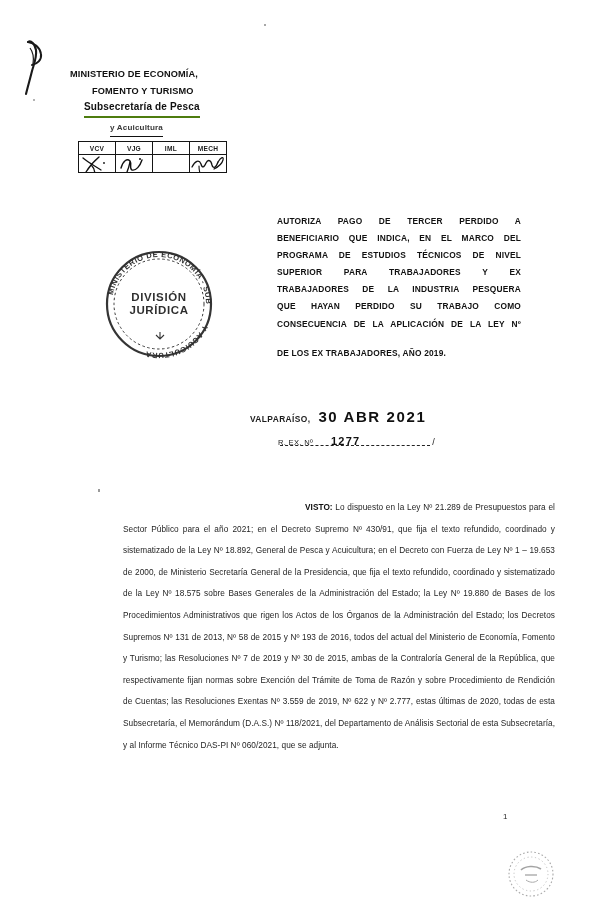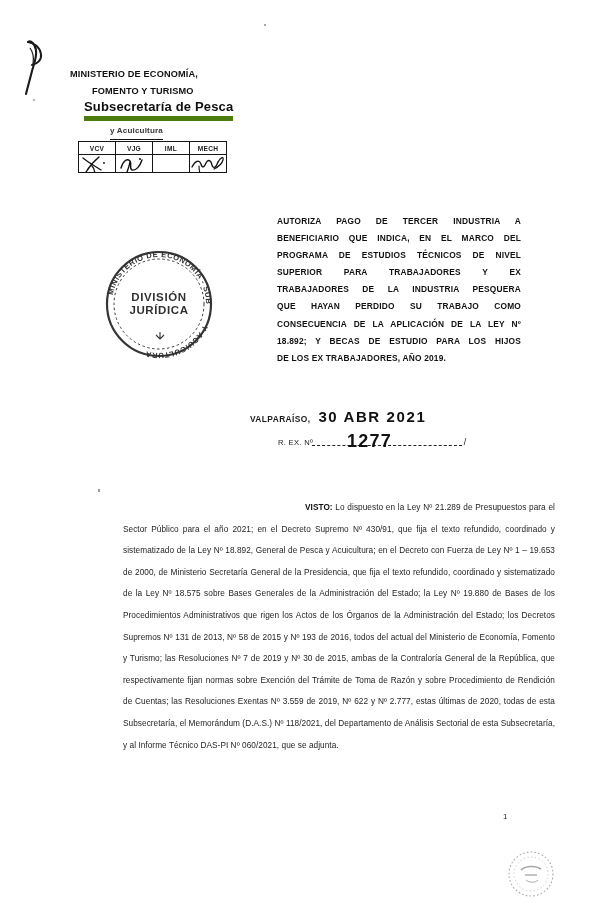--- a/index.html
+++ b/index.html
@@ -40,23 +40,23 @@
     font-size: 9.2px;
     line-height: 16.5px;
     letter-spacing: 0.15px;
     color: #101010;
   }
   #ministry-header .l1 { display:block; text-align:left; }
   #ministry-header .l2 { display:block; text-align:left; padding-left:22px; }
   #ministry-header .l3 {
     display:inline-block;
     margin-left: 14px;
-    border-bottom: 5px solid #4d7c0f;
+    border-bottom: 2px solid #4d7c0f;
     padding-bottom: 0px;
-    font-size: 13px;
+    font-size: 10px;
   }
   #ministry-header .l4wrap { display:block; padding-left: 40px; margin-top:1px;}
   #ministry-header .l4 {
     display:inline-block;
     border-bottom: 1px solid #111;
     font-size: 8.1px;
     font-weight: bold;
     color: #3a3a3a;
   }
 
@@ -108,21 +108,21 @@
     top: 213px;
     width: 244px;
     font-size: 8.35px;
     font-weight: bold;
     line-height: 17.1px;
     text-align: justify;
     text-align-last: justify;
     letter-spacing: 0.2px;
     color: #111;
   }
-  #subject-block .lastline { text-align-last: left; }
+  #subject-block .lastline { text-align-last: left; margin-top: 12px; }
 
   
   #issue-block {
     position: absolute;
     left: 250px;
     top: 408px;
     width: 300px;
   }
   #place-date {
     font-size: 8.4px;
@@ -146,25 +146,25 @@
     white-space: nowrap;
   }
   #res-label {
     font-size: 7.6px;
     letter-spacing: 0.3px;
     color: #1c1c1c;
     padding-bottom: 1px;
   }
   #res-number {
     font-weight: bold;
-    font-size: 18px;
+    font-size: 11px;
     letter-spacing: 1.2px;
     line-height: 13px;
     color: #111;
-    margin-left: 34px;
+    margin-left: 18px;
     margin-right: 6px;
     position: relative;
     z-index: 2;
   }
   #res-rule {
     flex: 1;
     border-bottom: 1.4px dashed #222;
     margin-bottom: 2px;
     margin-left: -86px;
     height: 1px;
@@ -296,28 +296,27 @@
       <text font-family="'Liberation Sans', sans-serif" font-size="7.6" font-weight="bold" fill="#121212" letter-spacing="0.55">
         <textPath href="#sealArcBot" startOffset="14%">Y ACUICULTURA</textPath>
       </text>
       <text x="61" y="58" text-anchor="middle" font-family="'Liberation Sans', sans-serif" font-size="11.5" font-weight="bold" fill="#121212" letter-spacing="0.6">DIVISIÓN</text>
       <text x="61" y="71" text-anchor="middle" font-family="'Liberation Sans', sans-serif" font-size="11.5" font-weight="bold" fill="#121212" letter-spacing="0.6">JURÍDICA</text>
       <path d="M58 92 l4 4 l4 -4 M62 89 l0 7" stroke="#1a1a1a" stroke-width="1.1" fill="none"></path>
     </svg>
   </div>
 
   <div id="subject-block">
-    <div>AUTORIZA PAGO DE TERCER INDUSTRIA A</div>
+    <div>AUTORIZA PAGO DE TERCER PERDIDO A</div>
     <div>BENEFICIARIO QUE INDICA, EN EL MARCO DEL</div>
     <div>PROGRAMA DE ESTUDIOS TÉCNICOS DE NIVEL</div>
     <div>SUPERIOR PARA TRABAJADORES Y EX</div>
     <div>TRABAJADORES DE LA INDUSTRIA PESQUERA</div>
     <div>QUE HAYAN PERDIDO SU TRABAJO COMO</div>
     <div>CONSECUENCIA DE LA APLICACIÓN DE LA LEY Nº</div>
-    <div>18.892; Y BECAS DE ESTUDIO PARA LOS HIJOS</div>
     <div class="lastline">DE LOS EX TRABAJADORES, AÑO 2019.</div>
   </div>
 
   <div id="issue-block">
     <div id="place-date">
       <span class="city">VALPARAÍSO,</span><span class="date">30 ABR 2021</span>
     </div>
     <div id="res-number-row">
       <span id="res-label">R. EX. Nº</span>
       <span id="res-number">1277</span>

